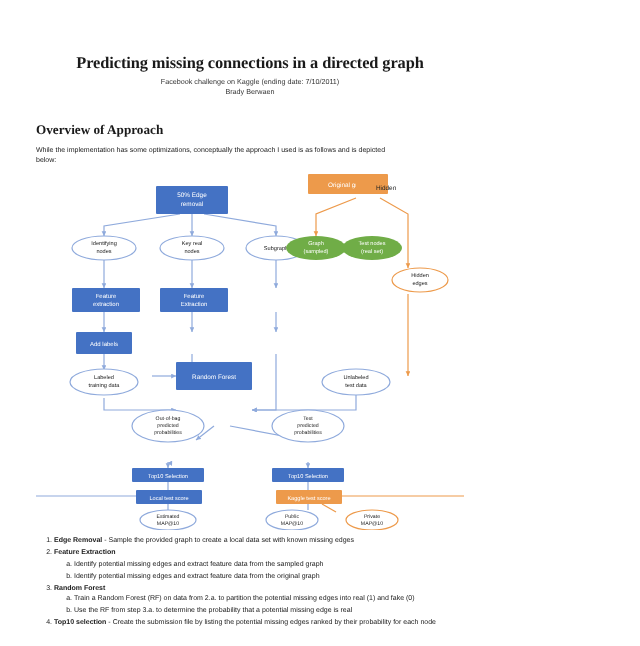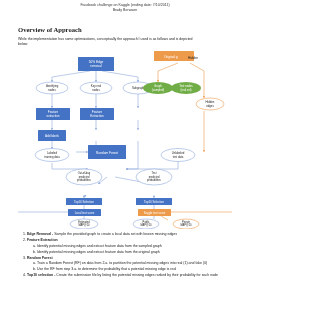--- a/index.html
+++ b/index.html
@@ -84,20 +84,21 @@
     list-style-type: lower-alpha;
     font-size: 3.5px; line-height: 1.62;
   }
   b { font-weight: bold; }
 </style>
 </head>
 <body>
 
 <div class="page">
 
+  <div class="doc-title">Predicting missing connections in a directed graph</div>
   <div class="doc-subtitle">Facebook challenge on Kaggle (ending date: 7/10/2011)</div>
   <div class="doc-author">Brady Berwaen</div>
 
   <div class="section-h">Overview of Approach</div>
   <div class="body-p">While the implementation has some optimizations, conceptually the approach I used is as follows and is depicted below:</div>
 
   <div class="diagram-wrap">
     <svg width="214" height="148" viewBox="0 0 214 148">
       <defs>
         <marker id="ah" markerWidth="5" markerHeight="5" refX="4" refY="2" orient="auto">

